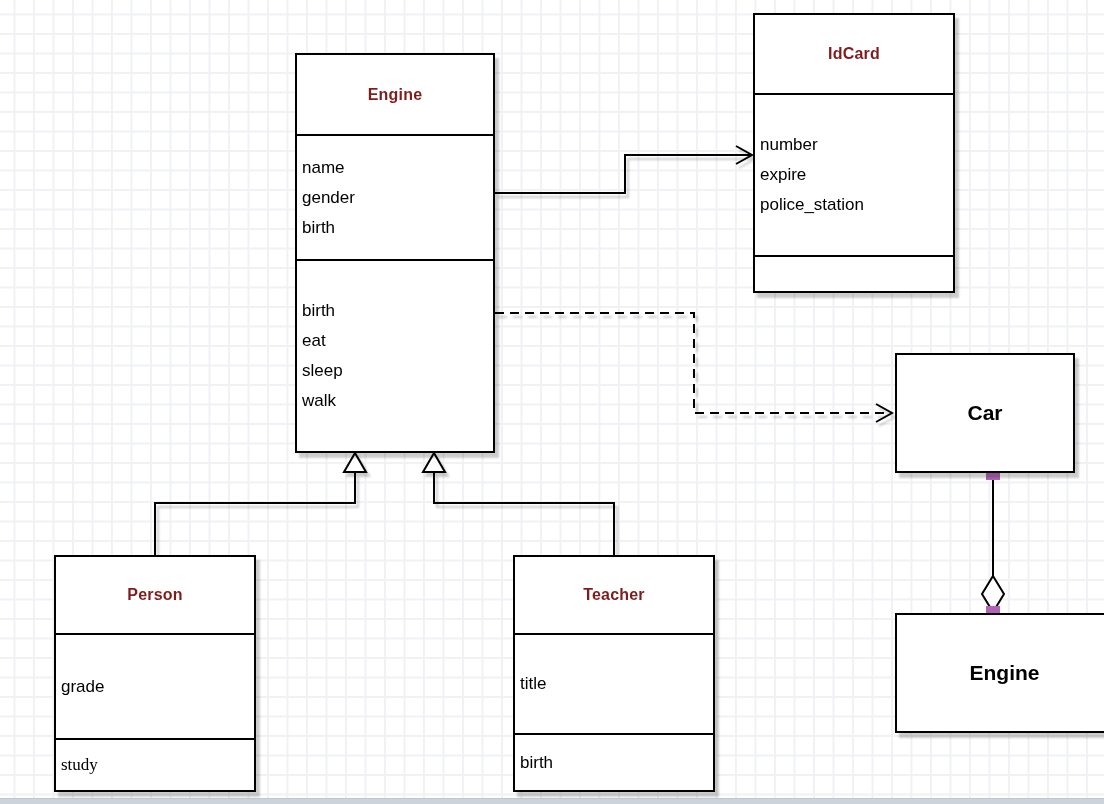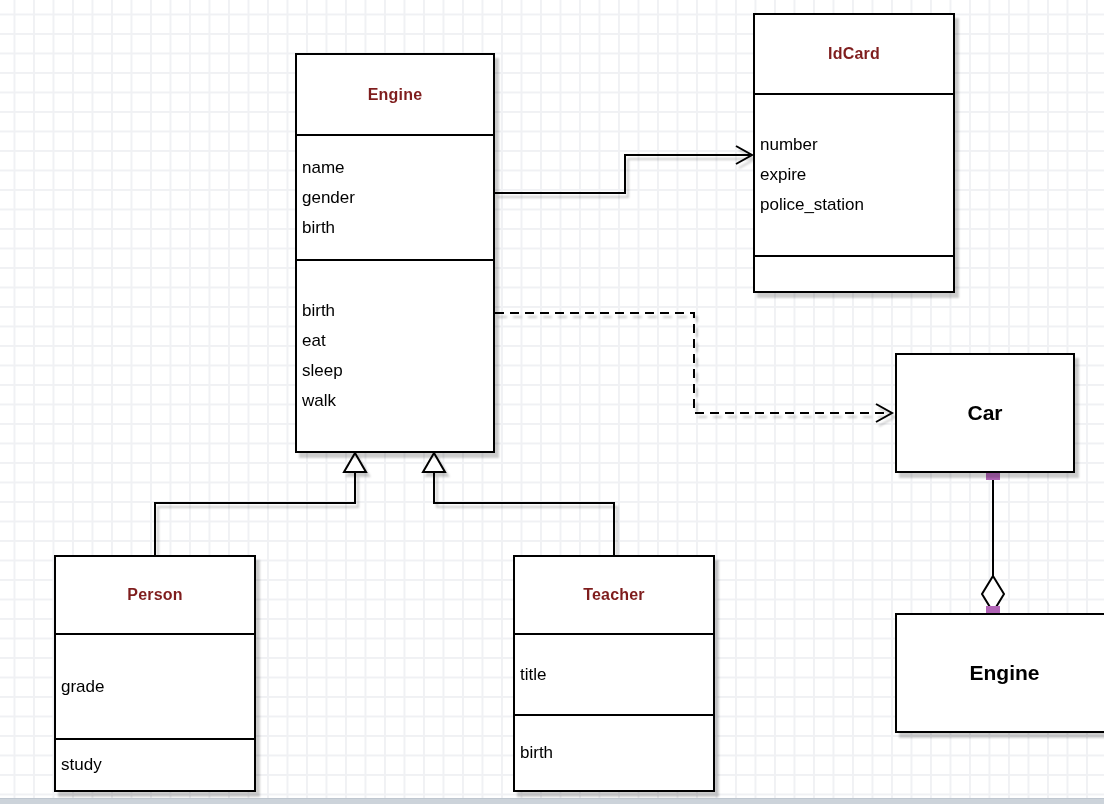--- a/index.html
+++ b/index.html
@@ -88,25 +88,25 @@
   #box-idcard .uml-title   { height: 78px; }
   #box-idcard .sec-attrs   { height: 162px; }
   #box-idcard .sec-empty   { flex: 1; }
 
   #box-car     { left: 895px; top: 353px; width: 180px; height: 120px; }
   #box-engine  { left: 895px; top: 613px; width: 219px; height: 120px; }
 
   #box-student { left: 54px;  top: 555px; width: 202px; height: 237px; }
   #box-student .uml-title   { height: 76px; }
   #box-student .sec-attrs   { height: 105px; }
-  #box-student .sec-methods { flex: 1; }
+  #box-student .sec-methods { flex: 1; font-family: Liberation Serif, serif; }
 
   #box-teacher { left: 513px; top: 555px; width: 202px; height: 237px; }
   #box-teacher .uml-title   { height: 76px; }
-  #box-teacher .sec-attrs   { height: 81px; }
+  #box-teacher .sec-attrs   { height: 100px; }
   #box-teacher .sec-methods { flex: 1; }
 
   
   svg.connectors {
     position: absolute;
     left: 0; top: 0;
     width: 1104px;
     height: 804px;
     z-index: 1;
     overflow: visible;

